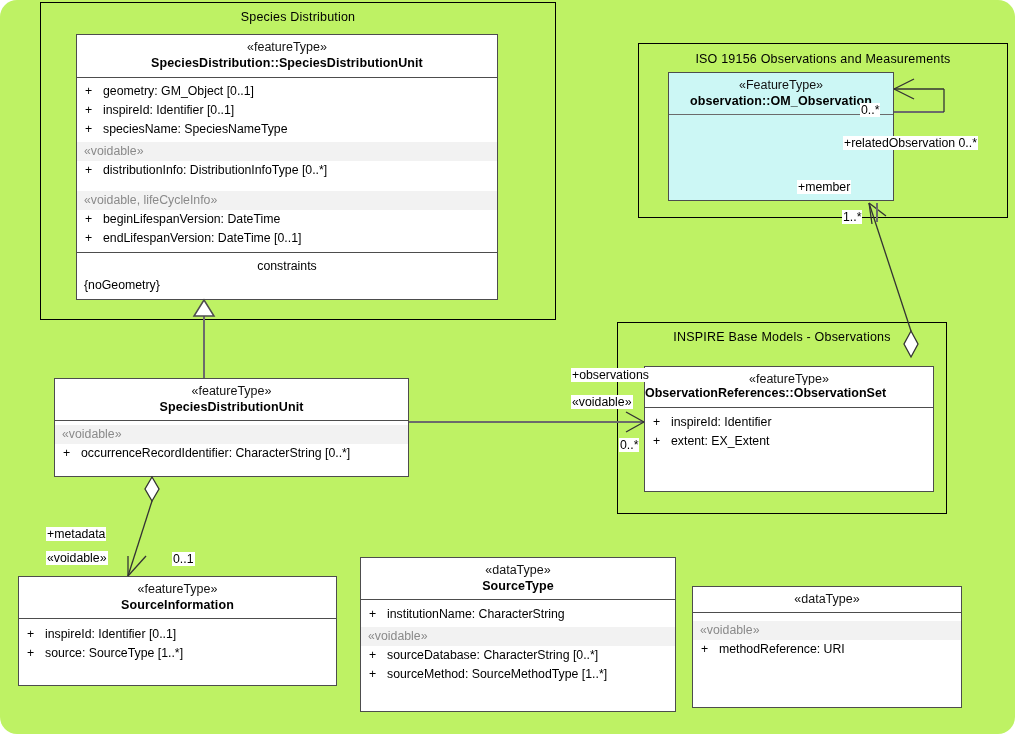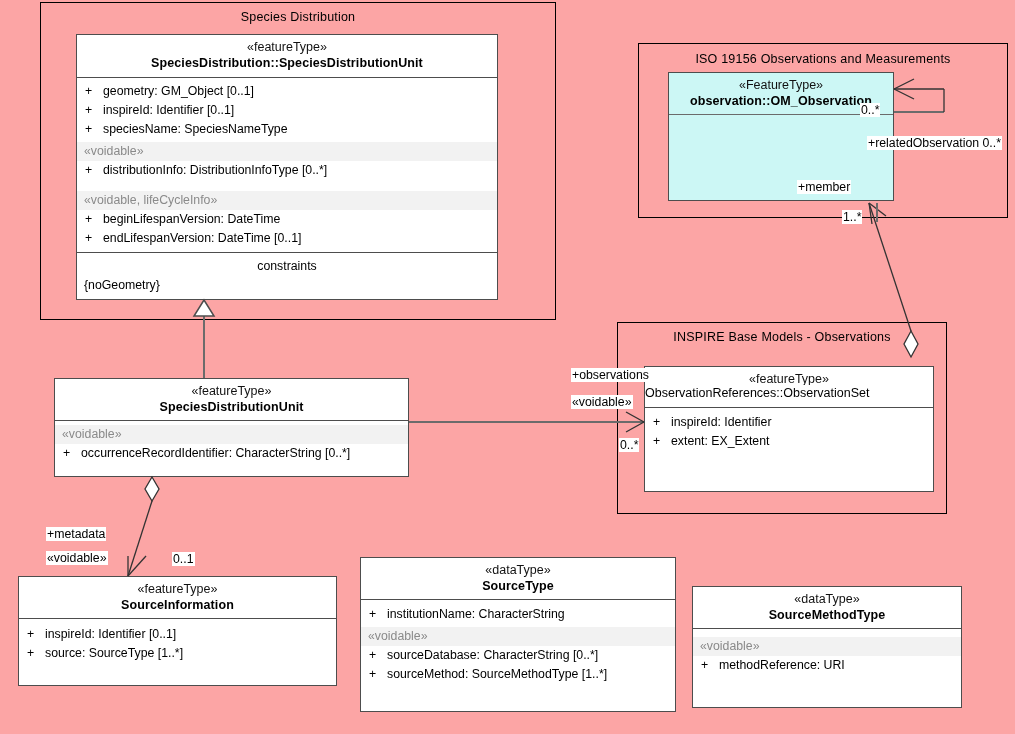--- a/index.html
+++ b/index.html
@@ -8,22 +8,23 @@
     background: #ffffff;
   }
   body {
     font-family: "Liberation Sans", sans-serif;
     -webkit-font-smoothing: antialiased;
   }
   #canvas {
     position: relative;
     width: 1015px;
     height: 734px;
-    background: #fca5a5;
+    background: #bef264;
     overflow: hidden;
+    border-radius: 17px;
   }
   svg.overlay {
     position: absolute;
     left: 0;
     top: 0;
     width: 1015px;
     height: 734px;
     pointer-events: none;
   }
   
@@ -114,21 +115,21 @@
     font-size: 12.3px;
     color: #000;
     background: #ffffff;
     white-space: nowrap;
     line-height: 14px;
     padding: 0 1px;
   }
   .overflow-name {
     position: absolute;
     font-size: 12.5px;
-    font-weight: normal;
+    font-weight: bold;
     color: #000;
     white-space: nowrap;
     background: #ffffff;
     line-height: 16px;
   }
 </style>
 </head>
 <body>
 
 <div id="canvas">
@@ -245,21 +246,20 @@
       </div>
       <div class="attr">
         <span class="plus">+</span><span>sourceMethod:  SourceMethodType [1..*]</span>
       </div>
     </div>
   </div>
 
   <div class="cls" style="left:692px; top:586px; width:270px; height:122px;">
     <div class="cls-head" style="padding-bottom:5px;">
       <div class="stereo">«dataType»</div>
-      <div class="cname">SourceMethodType</div>
     </div>
     <div class="cls-compartment" style="padding-top:5px;">
       <div class="voidbar" style="margin-top:3px;">«voidable»</div>
       <div class="attr">
         <span class="plus">+</span><span>methodReference:  URI</span>
       </div>
     </div>
   </div>
 
   <svg class="overlay" viewBox="0 0 1015 734">
@@ -294,21 +294,21 @@
       <line x1="894" y1="112" x2="944" y2="112" stroke="#6b6b6b" stroke-width="2"></line>
       <line x1="944" y1="112" x2="944" y2="89" stroke="#333" stroke-width="1.3"></line>
       <line x1="944" y1="89" x2="894" y2="89" stroke="#333" stroke-width="1.3"></line>
       <line x1="894" y1="89" x2="914" y2="79" stroke="#333" stroke-width="1.3"></line>
       <line x1="894" y1="89" x2="914" y2="99" stroke="#333" stroke-width="1.3"></line>
     </g>
   </svg>
 
   <div class="lbl" style="left:860px; top:103px;">0..*</div>
 
-  <div class="lbl" style="left:843px; top:136px;margin-left:24px;">+relatedObservation 0..*</div>
+  <div class="lbl" style="left:843px; top:136px;">+relatedObservation 0..*</div>
 
   <div class="lbl" style="left:797px; top:180px;">+member</div>
 
   <div class="lbl" style="left:842px; top:210px;">1..*</div>
 
   <div class="lbl" style="left:571px; top:368px;">+observations</div>
 
   <div class="lbl" style="left:571px; top:395px;">«voidable»</div>
 
   <div class="lbl" style="left:619px; top:438px;">0..*</div>

